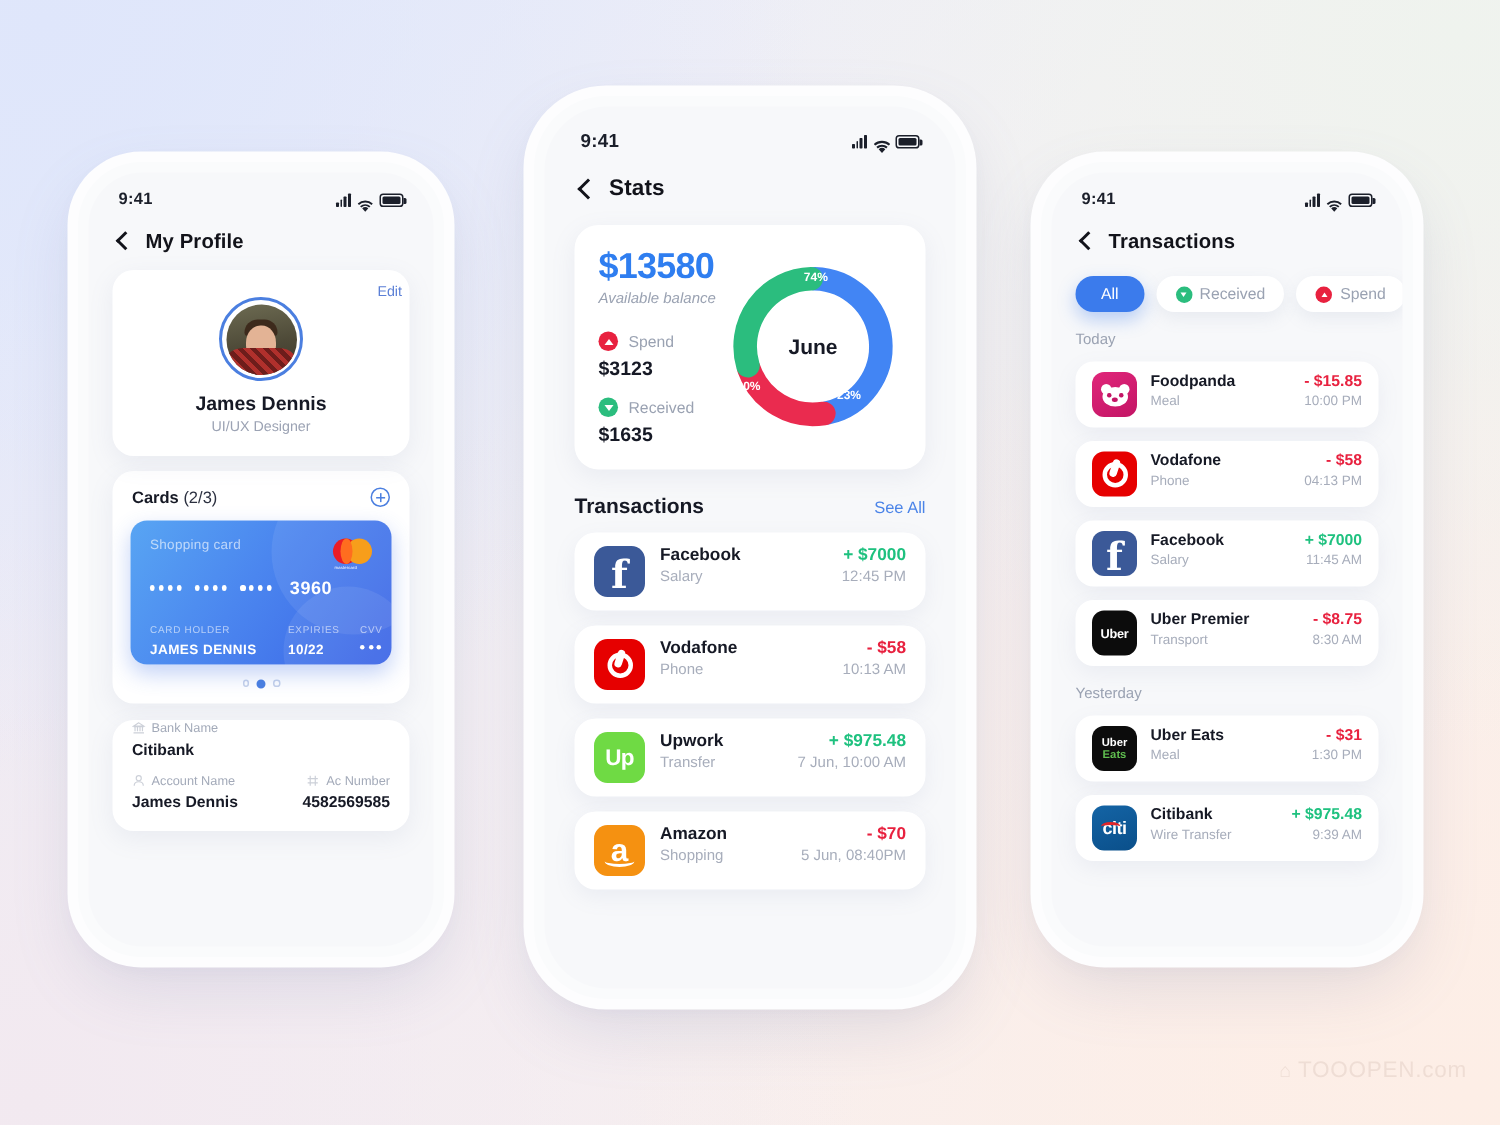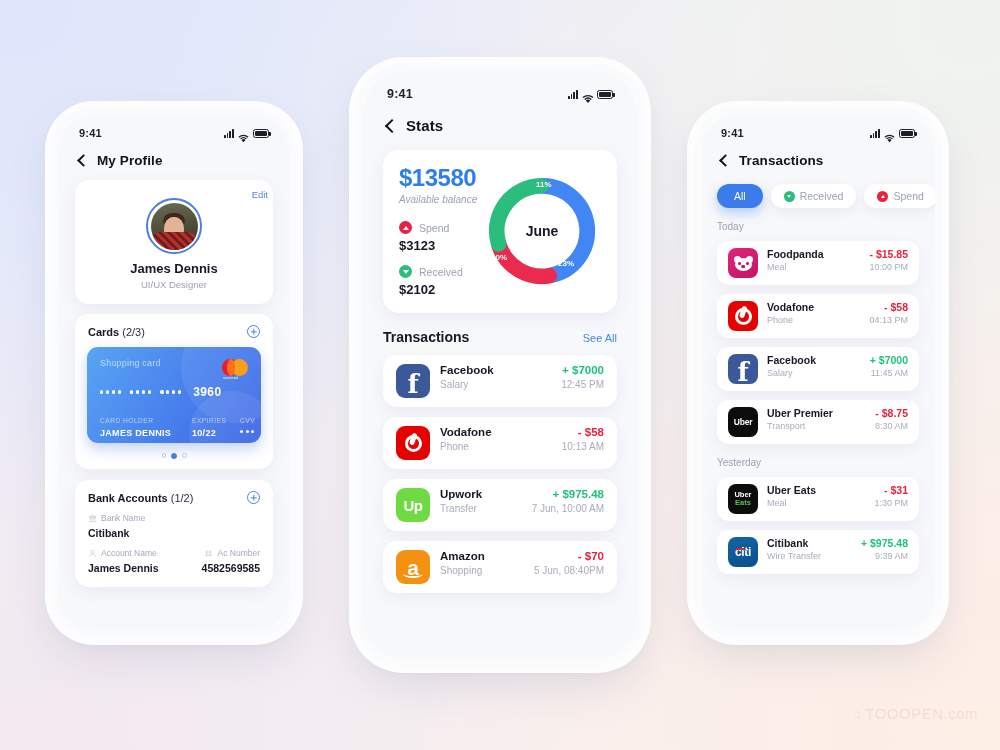--- a/index.html
+++ b/index.html
@@ -368,27 +368,20 @@
           </div>
 
           <div class="dots-nav">
             <span></span>
             <span class="on"></span>
             <span></span>
           </div>
         </div>
 
         <div class="card acct-card">
-          <div class="sec-head" style="padding-left:0;padding-right:0">
-            <div class="sec-title">
-              <span>Bank Accounts</span>
-              <span class="muted">(1/2)</span>
-            </div>
-            <div class="plus-btn"></div>
-          </div>
           <div class="acct-row">
             <div class="acct-col">
               <div class="acct-cap">
                 <span class="ico">
                   <svg viewBox="0 0 16 16" width="9" height="9" fill="none" stroke="#a3aab9" stroke-width="1.4">
                       <path d="M2 6h12M8 1.6 2 5.4h12L8 1.6ZM3.6 6.6v5M6.5 6.6v5M9.5 6.6v5M12.4 6.6v5M1.8 13.4h12.4"></path>
                     </svg>
                 </span>
                 <span>Bank Name</span>
               </div>
@@ -471,34 +464,34 @@
               <div class="leg-val">$3123</div>
             </div>
 
             <div class="legend">
               <div class="leg-head">
                 <span class="leg-dot down">
                     <i class="ar"></i>
                   </span>
                 <span class="leg-label">Received</span>
               </div>
-              <div class="leg-val">$2102</div>
+              <div class="leg-val">$1635</div>
             </div>
           </div>
 
           <div class="donut-wrap">
             <svg viewBox="0 0 120 120" width="118" height="118">
               <g id="donut-arcs" fill="none" stroke-linecap="round">
                   <path d="M 61.28439538128416 14.017934708143699 A 46 46 0 0 1 69.87782504968492 104.92692480337172" stroke="#4285f4" stroke-width="16"></path>
                   <path d="M 67.35453463382441 105.40826819335744 A 46 46 0 0 1 16.66535717178435 75.43077220851174" stroke="#ea2b4f" stroke-width="16"></path>
                   <path d="M 15.871557171157356 72.98770701477233 A 46 46 0 0 1 58.71560461871582 14.017934708143699" stroke="#2bbd7e" stroke-width="16"></path>
                 </g>
             </svg>
             <div class="donut-center">June</div>
-            <div class="pct p1">11%</div>
+            <div class="pct p1">74%</div>
             <div class="pct p2">23%</div>
             <div class="pct p3">30%</div>
           </div>
         </div>
 
         <div class="tx-head">
           <h3>Transactions</h3>
           <span class="see-all">See All</span>
         </div>
 

